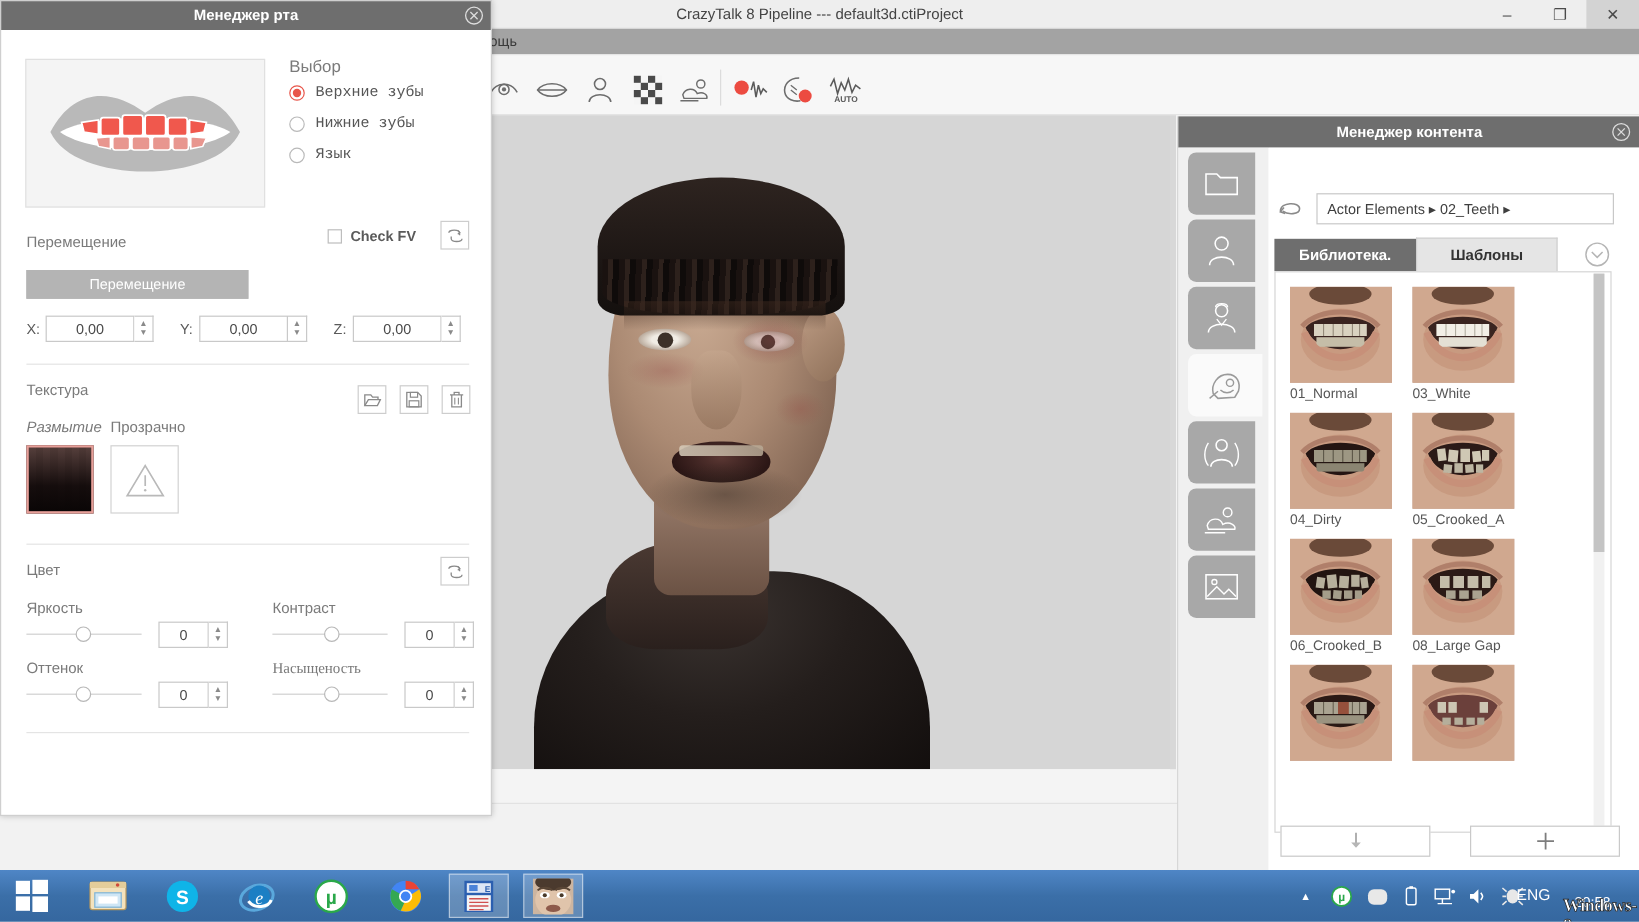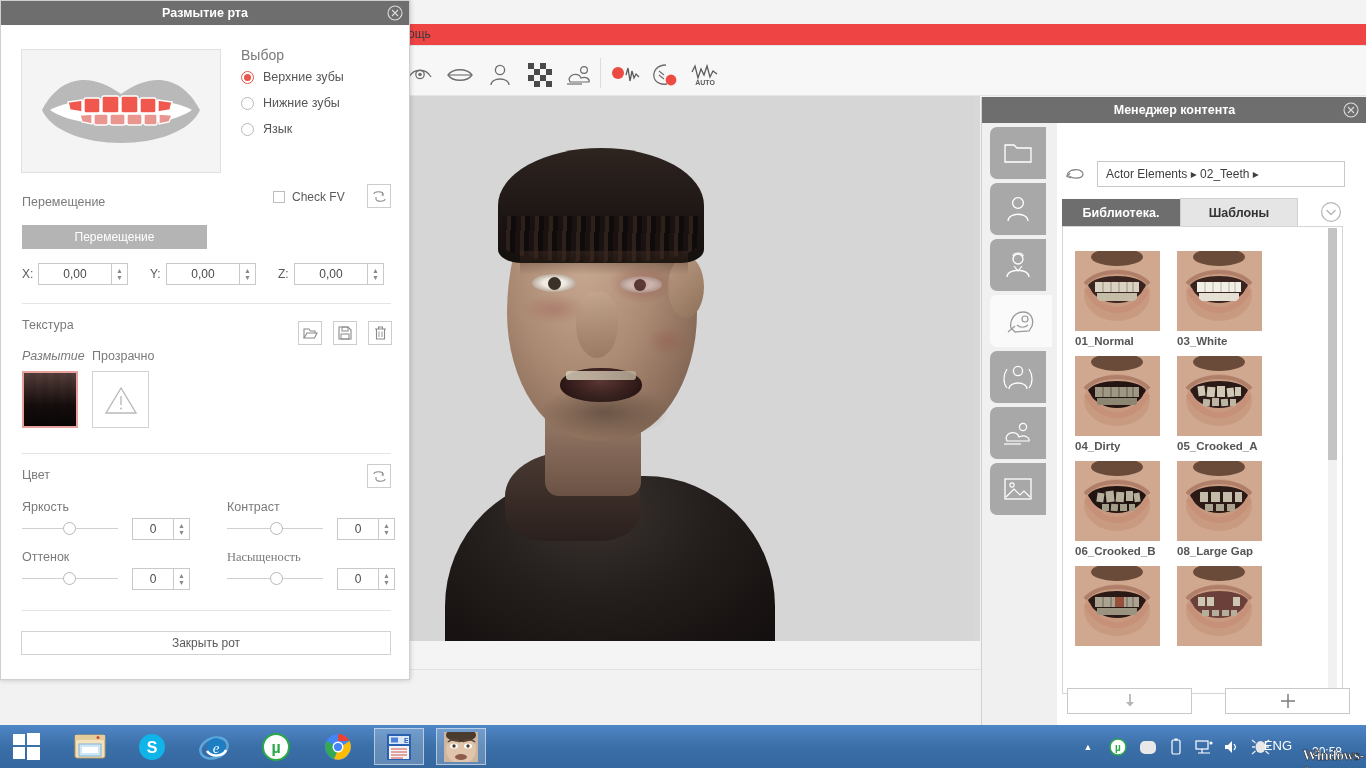--- a/index.html
+++ b/index.html
@@ -29,21 +29,21 @@
     position:absolute; top:0; width:44px; height:24px;
     display:flex; align-items:center; justify-content:center;
     font-size:13px; color:#4a4a4a;
   }
   #btn-min { right:88px; }
   #btn-max { right:44px; }
   #btn-close { right:0; background:#d3d3d3; }
 
   #menubar {
     position:absolute; left:0; top:24px; width:1366px; height:22px;
-    background:#ef4444; border-bottom:1px solid #e5e5e5;
+    background:#a3a3a3; border-bottom:1px solid #e5e5e5;
   }
   #menu-help { position:absolute; left:408px; top:3px; font-size:12px; color:#3a3a3a; }
 
   
   #toolbar {
     position:absolute; left:0; top:46px; width:1366px; height:50px;
     background:#f7f7f7; border-bottom:1px solid #e4e4e4;
   }
   .tb-icon {
     position:absolute; top:58px; width:40px; height:34px;
@@ -86,21 +86,21 @@
     font-weight:bold; color:#fff;
   }
   #mouth-close { position:absolute; right:6px; top:4px; width:16px; height:16px; }
 
   #mouth-preview {
     position:absolute; left:20px; top:48px; width:200px; height:124px;
     background:#f4f4f4; border:1px solid #e0e0e0; overflow:hidden;
   }
 
   .sect-label { position:absolute; font-size:12.5px; color:#7a7a7a; }
-  .radio-row { position:absolute; display:flex; align-items:flex-end; gap:9px; }
+  .radio-row { position:absolute; display:flex; align-items:flex-end; gap:9px;font-family:Liberation Mono, monospace; }
   .radio {
     width:13px; height:13px; border-radius:50%; border:1px solid #b9b9b9; background:#fff;
     display:flex; align-items:center; justify-content:center; flex:0 0 auto;
   }
   .radio.on { border-color:#e8554a; }
   .radio.on::after { content:''; width:7px; height:7px; border-radius:50%; background:#e8554a; }
   .radio-lbl { font-size:12.5px; color:#565656; }
 
   .chk { width:12px; height:12px; border:1px solid #bdbdbd; background:#fff; }
 
@@ -190,21 +190,21 @@
     font-size:12.5px; font-weight:bold;
   }
   .cm-tab.sel { background:#e5e5e5; color:#333; border:1px solid #d0d0d0; border-bottom:none; }
   .cm-tab.unsel { background:#6e6e6e; color:#fff; }
   #cm-expand { position:absolute; left:263px; top:78px; width:22px; height:22px; }
 
   #cm-grid-wrap {
     position:absolute; left:5px; top:103px; width:281px; height:468px;
     background:#fff; border:1px solid #d5d5d5; overflow:hidden;
   }
-  #cm-grid { position:absolute; left:0; top:16px; width:266px; padding:8px 0 0 12px;font-weight:bold; }
+  #cm-grid { position:absolute; left:0; top:4px; width:266px; padding:8px 0 0 12px; }
   .cm-cell { float:left; width:88px; margin:0 14px 9px 0; }
   .cm-thumb {
     width:85px; height:80px; overflow:hidden; position:relative;
     background:#c59b84; border:0;
   }
   .cm-caption {
     margin-top:4px; font-size:11.5px; color:#555; white-space:nowrap;
   }
   #cm-scrollbar {
     position:absolute; left:271px; top:105px; width:9px; height:464px; background:#f1f1f1;
@@ -240,20 +240,26 @@
     font-family:"Liberation Serif", serif; color:#fff;
     -webkit-text-stroke:0.6px #222; letter-spacing:-0.4px;
   }
   svg { display:block; }
 </style>
 </head>
 <body>
 
 <div id="app-window">
 
+  <div id="app-titlebar">
+    <div id="app-title">CrazyTalk 8 Pipeline --- default3d.ctiProject</div>
+    <div class="winbtn" id="btn-min">–</div>
+    <div class="winbtn" id="btn-max">❐</div>
+    <div class="winbtn" id="btn-close">✕</div>
+  </div>
 
   <div id="menubar">
     <div id="menu-help">ощь</div>
   </div>
 
   <div id="toolbar"></div>
 
   <div class="tb-icon" style="left:400px">
     <svg width="26" height="20" viewBox="0 0 26 20">
         <path d="M2 12 C7 3, 19 3, 24 12" stroke="#6d6d6d" stroke-width="1.3" fill="none"></path>
@@ -385,21 +391,21 @@
     
 
     
     
     
   </div>
 </div>
 
 <div id="mouth-dialog">
   <div id="mouth-titlebar">
-    <div id="mouth-title">Размытие рта</div>
+    <div id="mouth-title">Менеджер рта</div>
     <div id="mouth-close">
       <svg width="16" height="16" viewBox="0 0 16 16">
           <circle cx="8" cy="8" r="7" stroke="#dcdcdc" stroke-width="1.1" fill="none"></circle>
           <path d="M5 5 L11 11 M11 5 L5 11" stroke="#dcdcdc" stroke-width="1.1"></path>
         </svg>
     </div>
   </div>
 
   <div id="mouth-preview">
     <svg width="198" height="122" viewBox="0 0 198 122">
@@ -434,21 +440,21 @@
     <span class="radio-lbl">Нижние зубы</span>
   </div>
   <div class="radio-row" style="left:240px;top:121px;">
     <span class="radio"></span>
     <span class="radio-lbl">Язык</span>
   </div>
 
   <div class="sect-label" style="left:21px;top:194px;">Перемещение</div>
   <div style="position:absolute;left:272px;top:189px;display:flex;align-items:center;gap:7px;">
     <span class="chk"></span>
-    <span style="font-size:12px;color:#5a5a5a;">Check FV</span>
+    <span style="font-size:12px;color:#5a5a5a;font-weight:bold;">Check FV</span>
   </div>
   <div class="sqbtn" style="position:absolute;left:366px;top:183px;width:24px;height:24px;">
     <svg width="15" height="15" viewBox="0 0 15 15">
         <path d="M2 5 C2 2, 11 2, 11 5 L11 7" stroke="#8a8a8a" stroke-width="1.1" fill="none"></path>
         <path d="M13 10 C13 13, 4 13, 4 10 L4 8" stroke="#8a8a8a" stroke-width="1.1" fill="none"></path>
         <path d="M9.5 3.2 L11.2 4.8 L9.5 6.2" stroke="#8a8a8a" stroke-width="1" fill="none"></path>
       </svg>
   </div>
 
   <div class="seg active" style="left:21px;top:224px;width:185px;">Перемещение</div>
@@ -550,21 +556,20 @@
   <div class="slider-track" style="left:226px;top:577px;width:96px;"></div>
   <div class="slider-dot" style="left:269px;top:571px;"></div>
   <div class="numfield" style="left:336px;top:567px;width:42px;">0</div>
   <div class="spin" style="left:378px;top:567px;">
       <span>▲</span>
       <span>▼</span>
     </div>
 
   <div class="hr" style="left:21px;top:609px;width:369px;"></div>
 
-  <div id="close-mouth-btn">Закрыть рот</div>
 </div>
 
 <div id="content-manager">
   <div id="cm-titlebar">
     <div id="cm-title">Менеджер контента</div>
     <div id="cm-close">
       <svg width="16" height="16" viewBox="0 0 16 16">
           <circle cx="8" cy="8" r="7" stroke="#dcdcdc" stroke-width="1.1" fill="none"></circle>
           <path d="M5 5 L11 11 M11 5 L5 11" stroke="#dcdcdc" stroke-width="1.1"></path>
         </svg>

